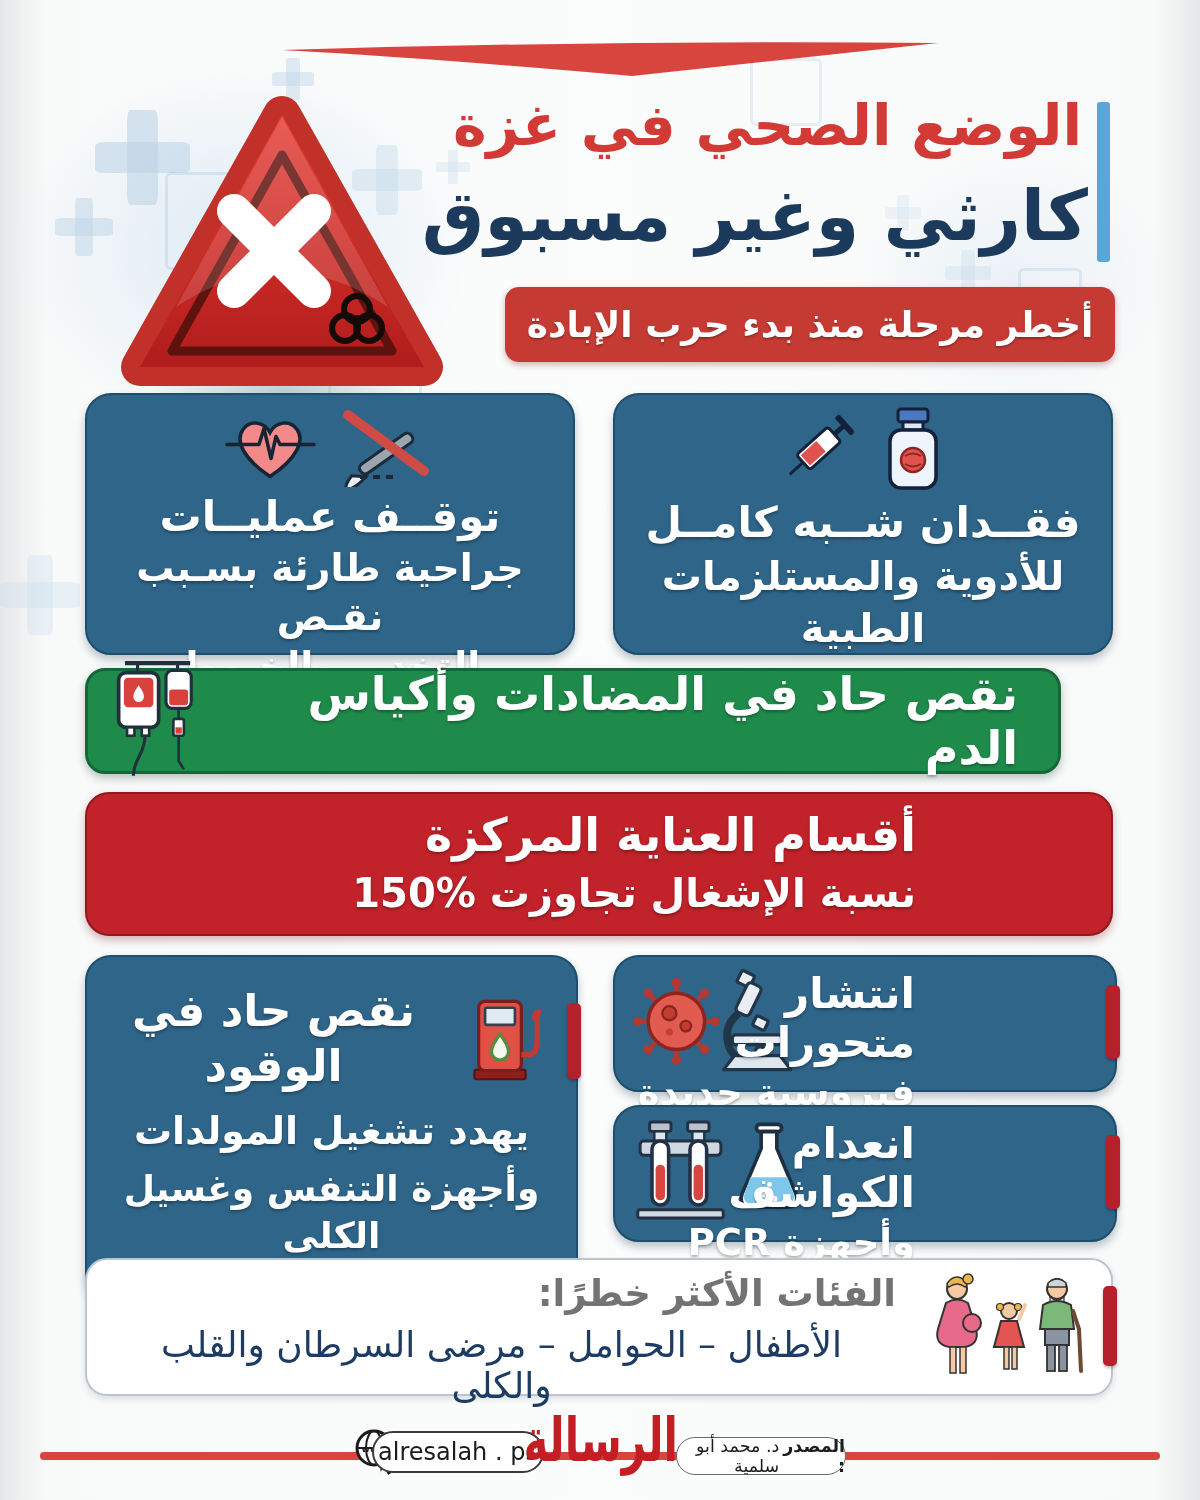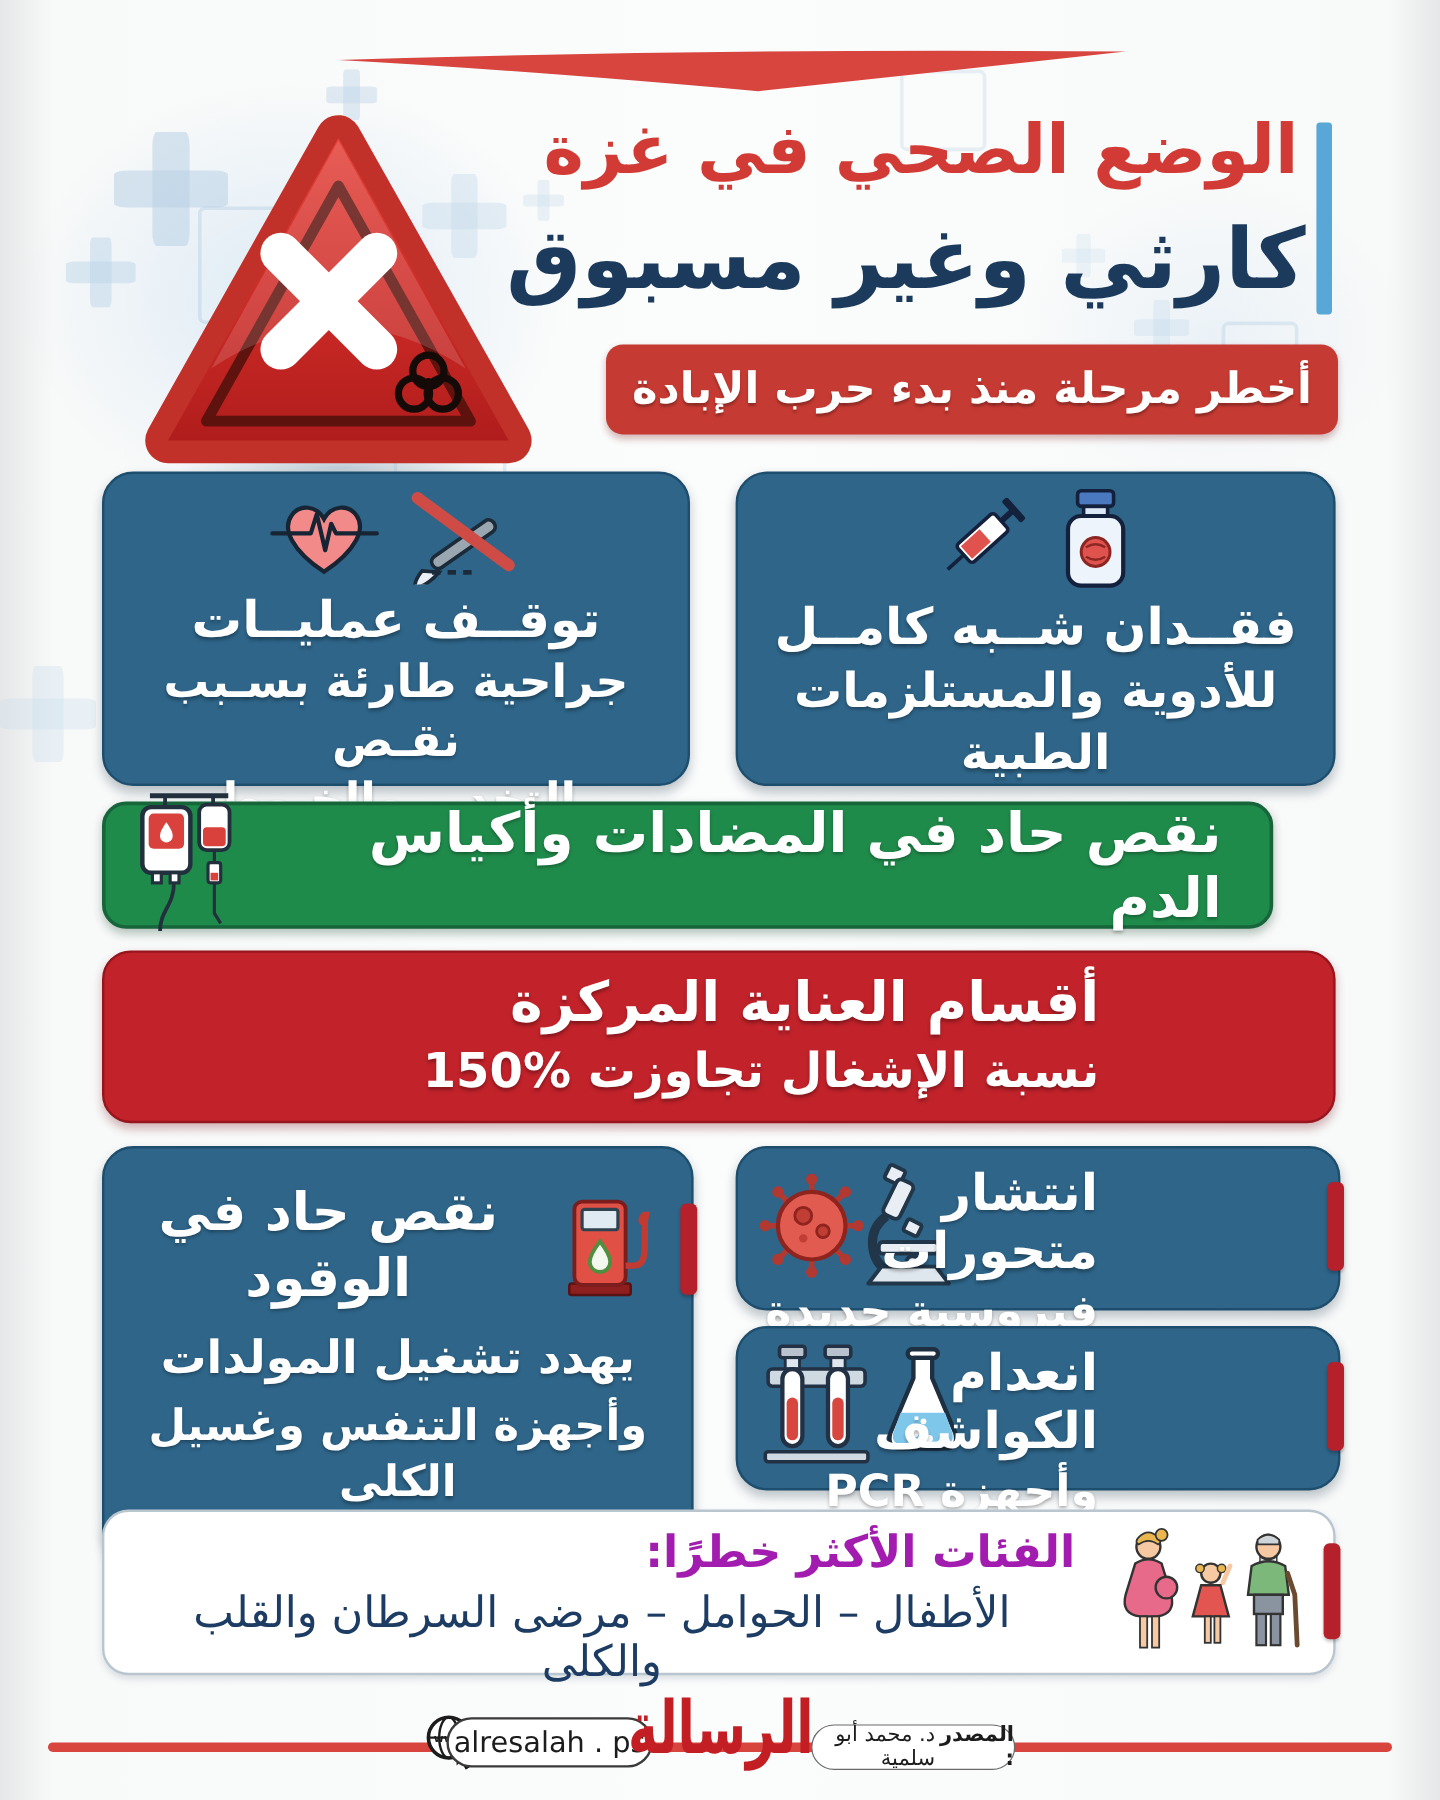--- a/index.html
+++ b/index.html
@@ -53,21 +53,21 @@
   .card-fuel{left:85px;top:955px;width:493px;height:346px;padding-top:26px;box-sizing:border-box;}
   .fuel-row{display:flex;align-items:center;justify-content:flex-start;gap:8px;padding-right:28px;}
   .accent-bar{position:absolute;width:14px;background:#b5202a;border-radius:5px;box-shadow:0 2px 3px rgba(0,0,0,.25);}
   .card-side{left:613px;width:500px;height:133px;border-radius:26px;}
   .side-icons{position:absolute;left:18px;top:10px;display:flex;align-items:center;}
   .side-txt{position:absolute;top:12px;right:200px;left:16px;text-align:right;}
   .side-txt .a{font-size:42px;font-weight:700;text-shadow:0 2px 3px rgba(0,0,0,.3);}
   .side-txt .b{font-size:37px;font-weight:700;margin-top:4px;text-shadow:0 2px 3px rgba(0,0,0,.3);}
   .card-risk{position:absolute;left:85px;top:1258px;width:1028px;height:138px;background:#fff;
     border:2px solid #b9c6d0;border-radius:22px;box-sizing:border-box;box-shadow:0 3px 6px rgba(80,100,115,.18);}
-  .card-risk .rtitle{position:absolute;top:12px;right:215px;font-size:37px;font-weight:700;color:#a21caf;}
+  .card-risk .rtitle{position:absolute;top:12px;right:215px;font-size:37px;font-weight:700;color:#737373;}
   .card-risk .rtext{position:absolute;top:64px;right:215px;left:20px;font-size:36px;font-weight:400;color:#1d3c64;text-align:center;}
   .people-wrap{position:absolute;left:840px;top:8px;}
   
   .foot-line{position:absolute;left:40px;top:1452px;width:1120px;height:8px;background:#d8443e;border-radius:4px;}
   .pill{position:absolute;background:#fff;display:flex;align-items:center;justify-content:center;box-sizing:border-box;}
   .pill-site{left:372px;top:1431px;width:172px;height:42px;border:2.5px solid #3a3a3a;border-radius:22px;
     font-size:24px;color:#1c1c1c;direction:ltr;}
   .globe{position:absolute;left:352px;top:1428px;width:48px;height:52px;}
   .logo{position:absolute;left:543px;top:1404px;width:135px;text-align:center;color:#c21e24;font-size:42px;font-weight:700;
     transform:scaleY(1.45);transform-origin:top;letter-spacing:-2px;}

